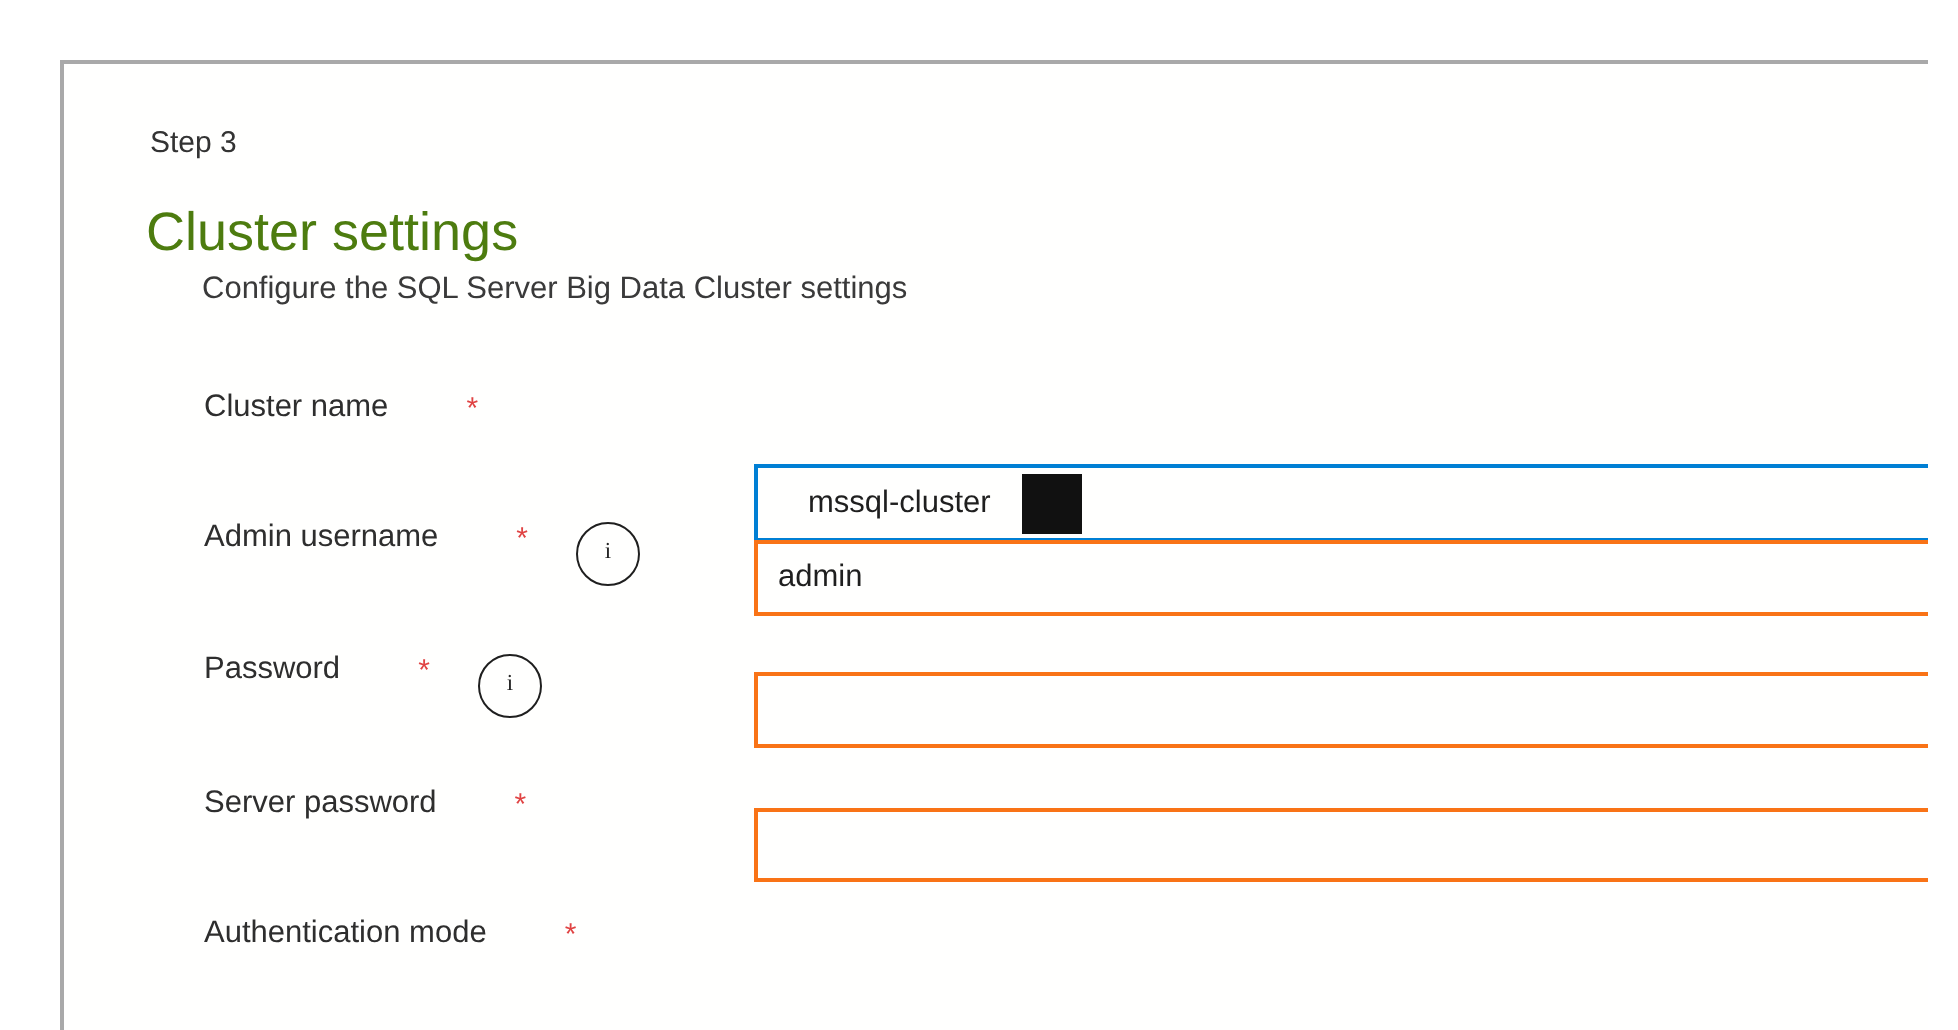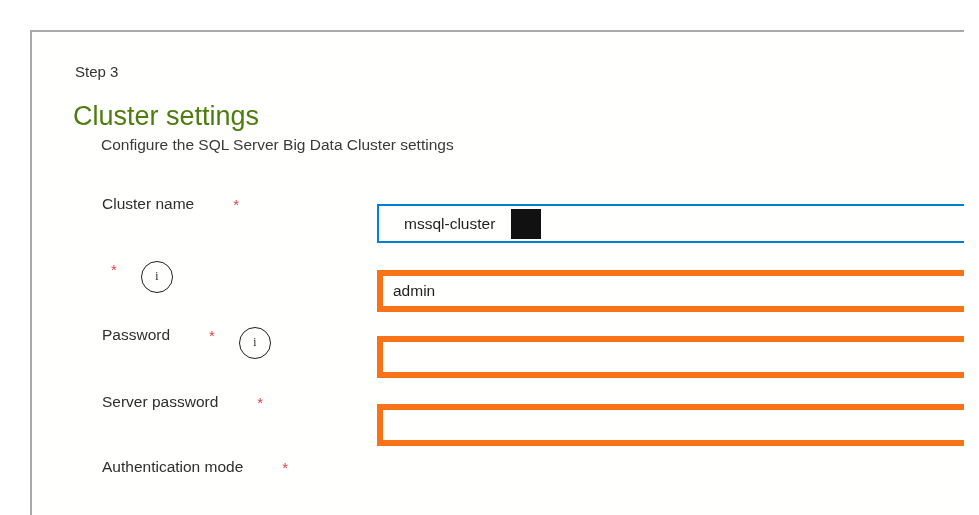--- a/index.html
+++ b/index.html
@@ -43,29 +43,29 @@
     width:18px; height:18px;
     border:1.5px solid #1f1f1f; border-radius:50%;
     display:inline-flex; align-items:center; justify-content:center;
     font-size:11.5px; color:#1f1f1f; font-family:"Liberation Serif", serif;
     line-height:1;
   }
 
   .input-box, input.input-box {
     position:absolute; left:345px; top:0;
     width:603px; height:100%;
-    border:6px solid #f97316;
+    border:2px solid #f97316;
     background:#fffffe;
     font-family:"Liberation Sans", sans-serif;
     font-size:15.5px; color:#1f1f1f;
     padding-left:10px;
     display:flex; align-items:center;
     outline:none;
   }
-  .input-box.focused { border:2px solid #007fd4; }
+  .input-box.focused { border:2px solid #007fd4;margin-top:28px; }
 
   .caret {
     display:inline-block; width:1.5px; height:20px;
     background:#111; margin-left:1px;
   }
 
   .select-box {
     position:absolute; left:345px; top:0;
     width:603px; height:100%;
     border:1px solid #a9a9a9; background:#fffffe;
@@ -103,20 +103,21 @@
       <span class="req">*</span>
     </div>
     <div class="input-box focused">
       <span>mssql-cluster</span>
       <span class="caret"></span>
     </div>
   </div>
 
   <div class="row" id="row-admin">
     <div class="field-label">
+      <span>Admin username</span>
       <span class="req">*</span>
       <span class="info-icon">i</span>
     </div>
     <input class="input-box" type="text" value="admin" style="">
   </div>
 
   <div class="row" id="row-password">
     <div class="field-label">
       <span>Password</span>
       <span class="req">*</span>

